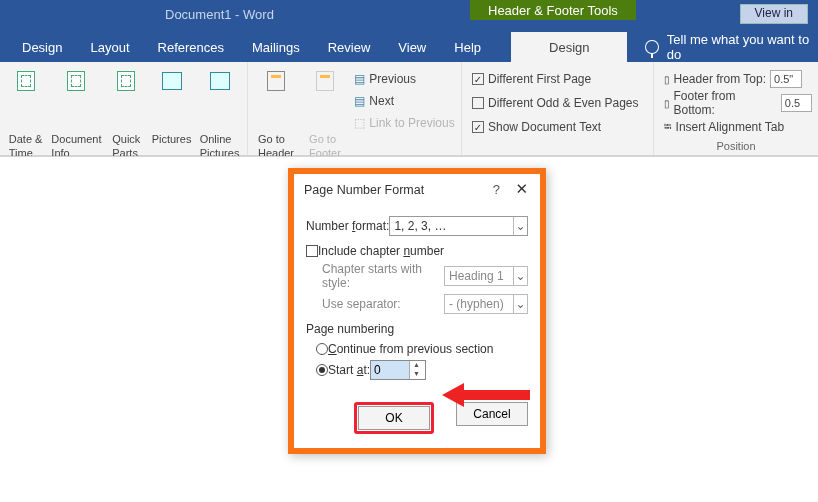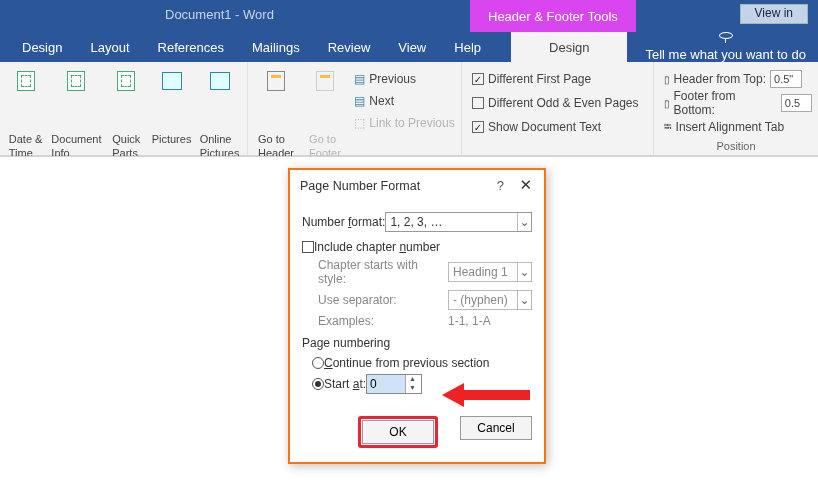--- a/index.html
+++ b/index.html
@@ -1,49 +1,49 @@
 <!DOCTYPE html>
 <html><head>
 <meta charset="utf-8">
 <style>
 * { box-sizing: border-box; margin: 0; padding: 0; font-family: "Segoe UI", Tahoma, sans-serif; }
 body { width: 818px; height: 502px; background: #fff; overflow: hidden; font-size: 12px; position: relative; }
 
 
 .titlebar { height: 32px; background: #2b579a; color: #fff; display: flex; align-items: center; position: relative; }
 .doc-title { position: absolute; left: 165px; top: 7px; font-size: 13px; color: #c8d5ea; }
-.tool-tab { position: absolute; left: 470px; top: 0; height: 32px; padding: 0 18px; background: #d946ef; display: flex; align-items: center; font-size: 13px; }
+.tool-tab { position: absolute; left: 470px; top: 0; height: 20px; padding: 0 18px; background: #4d7c0f; display: flex; align-items: center; font-size: 13px; }
 .signin { position: absolute; right: 10px; top: 4px; height: 20px; padding: 1px 14px; background: #c4d3ea; color: #224; font-size: 12px; border: 1px solid #9bb; }
 
 
 .tabs { height: 30px; background: #2b579a; display: flex; align-items: stretch; color: #fff; font-size: 13px; position: relative; }
 .tab { padding: 0 14px; display: flex; align-items: center; cursor: pointer; }
 .tab.first { padding-left: 22px; }
 .tab.active { background: #f3f3f3; color: #444; }
-.tellme { display: flex; align-items: center; gap: 8px; padding-left: 18px; flex-direction: column; }
+.tellme { display: flex; align-items: center; gap: 8px; padding-left: 18px; }
 .bulb { width: 14px; height: 14px; border: 1.5px solid #fff; border-radius: 50%; position: relative; }
 .bulb::after { content: ""; position: absolute; width: 1.5px; height: 5px; background: #fff; bottom: -5px; left: 5px; }
 
 
 .ribbon { height: 94px; background: #f3f3f3; border-bottom: 1px solid #d4d4d4; display: flex; }
 .group { border-right: 1px solid #e1e1e1; padding: 4px 6px 0; display: flex; flex-direction: column; }
 .group-body { flex: 1; display: flex; align-items: flex-start; gap: 6px; padding-top: 2px; }
 .group-label { text-align: center; font-size: 11px; color: #666; padding: 2px 0 3px; }
 .bigbtn { display: flex; flex-direction: column; align-items: center; width: 54px; font-size: 11px; color: #444; line-height: 14px; text-align: left; gap: 36px; }
 .bigbtn .ic { height: 26px; display: flex; align-items: center; justify-content: center; margin-bottom: 2px; }
 .smallrow { display: flex; align-items: center; gap: 4px; font-size: 12px; color: #444; height: 22px; }
 .smallrow.dis { color: #b5b5b5; }
 .chk { width: 12px; height: 12px; border: 1px solid #666; display: inline-flex; align-items: center; justify-content: center; font-size: 10px; color: #333; }
 .spin-v { width: 32px; height: 18px; border: 1px solid #aaa; background: #fff; padding: 0 3px; font-size: 11px; display: inline-flex; align-items: center; }
 
 
 .docarea { position: absolute; top: 156px; left: 0; right: 0; bottom: 0; background: #fff; border-top: 1px solid #d4d4d4; }
 
 
-.dialog { position: absolute; left: 288px; top: 168px; width: 258px; background: #fff; border: 2px solid #f97316; box-shadow: 2px 2px 10px rgba(0,0,0,0.25); }
+.dialog { position: absolute; left: 288px; top: 168px; width: 258px; background: #fff; border: 6px solid #f97316; box-shadow: 2px 2px 10px rgba(0,0,0,0.25); }
 .dlg-title { height: 32px; display: flex; align-items: center; padding: 0 10px; font-size: 12.5px; color: #333; position: relative; }
 .dlg-q { position: absolute; right: 40px; top: 8px; font-size: 13px; color: #555; }
 .dlg-x { position: absolute; right: 12px; top: 6px; font-size: 15px; color: #333; }
 .dlg-body { padding: 6px 12px 10px; font-size: 12px; color: #333; }
 .row { display: flex; align-items: center; margin: 4px 0; gap: 0; }
 .combo { flex: 1; height: 20px; border: 1px solid #999; display: flex; align-items: center; padding: 0 4px; justify-content: space-between; font-size: 12px; background: #fff; }
 .combo.dis { color: #888; border-color: #bbb; }
 .combo .drop { width: 14px; text-align: center; color: #666; border-left: 1px solid #bbb; margin-right: -4px; height: 100%; display: flex; align-items: center; justify-content: center; }
 .sect { margin-top: 8px; font-size: 12px; }
 .radio { width: 12px; height: 12px; border: 1px solid #555; border-radius: 50%; display: inline-flex; align-items: center; justify-content: center; }
@@ -257,24 +257,20 @@
           <span class="drop">⌄</span>
         </div>
     </div>
     <div class="subrow dis">
       <span class="lbl">Use separator:</span>
       <div class="combo dis" style="width:84px;flex:0 0 84px">
           <span>-   (hyphen)</span>
           <span class="drop">⌄</span>
         </div>
     </div>
-    <div class="subrow dis">
-      <span class="lbl">Examples:</span>
-      <span>1-1, 1-A</span>
-    </div>
 
     <div class="sect">Page numbering</div>
     <div class="row" style="margin-left:10px;margin-top:6px">
       <span class="radio"></span>
       <span><span class="under">C</span>ontinue from previous section</span>
     </div>
     <div class="row" style="margin-left:10px">
       <span class="radio on"></span>
       <span>Start <span class="under">a</span>t:</span>
       <div class="spin">

